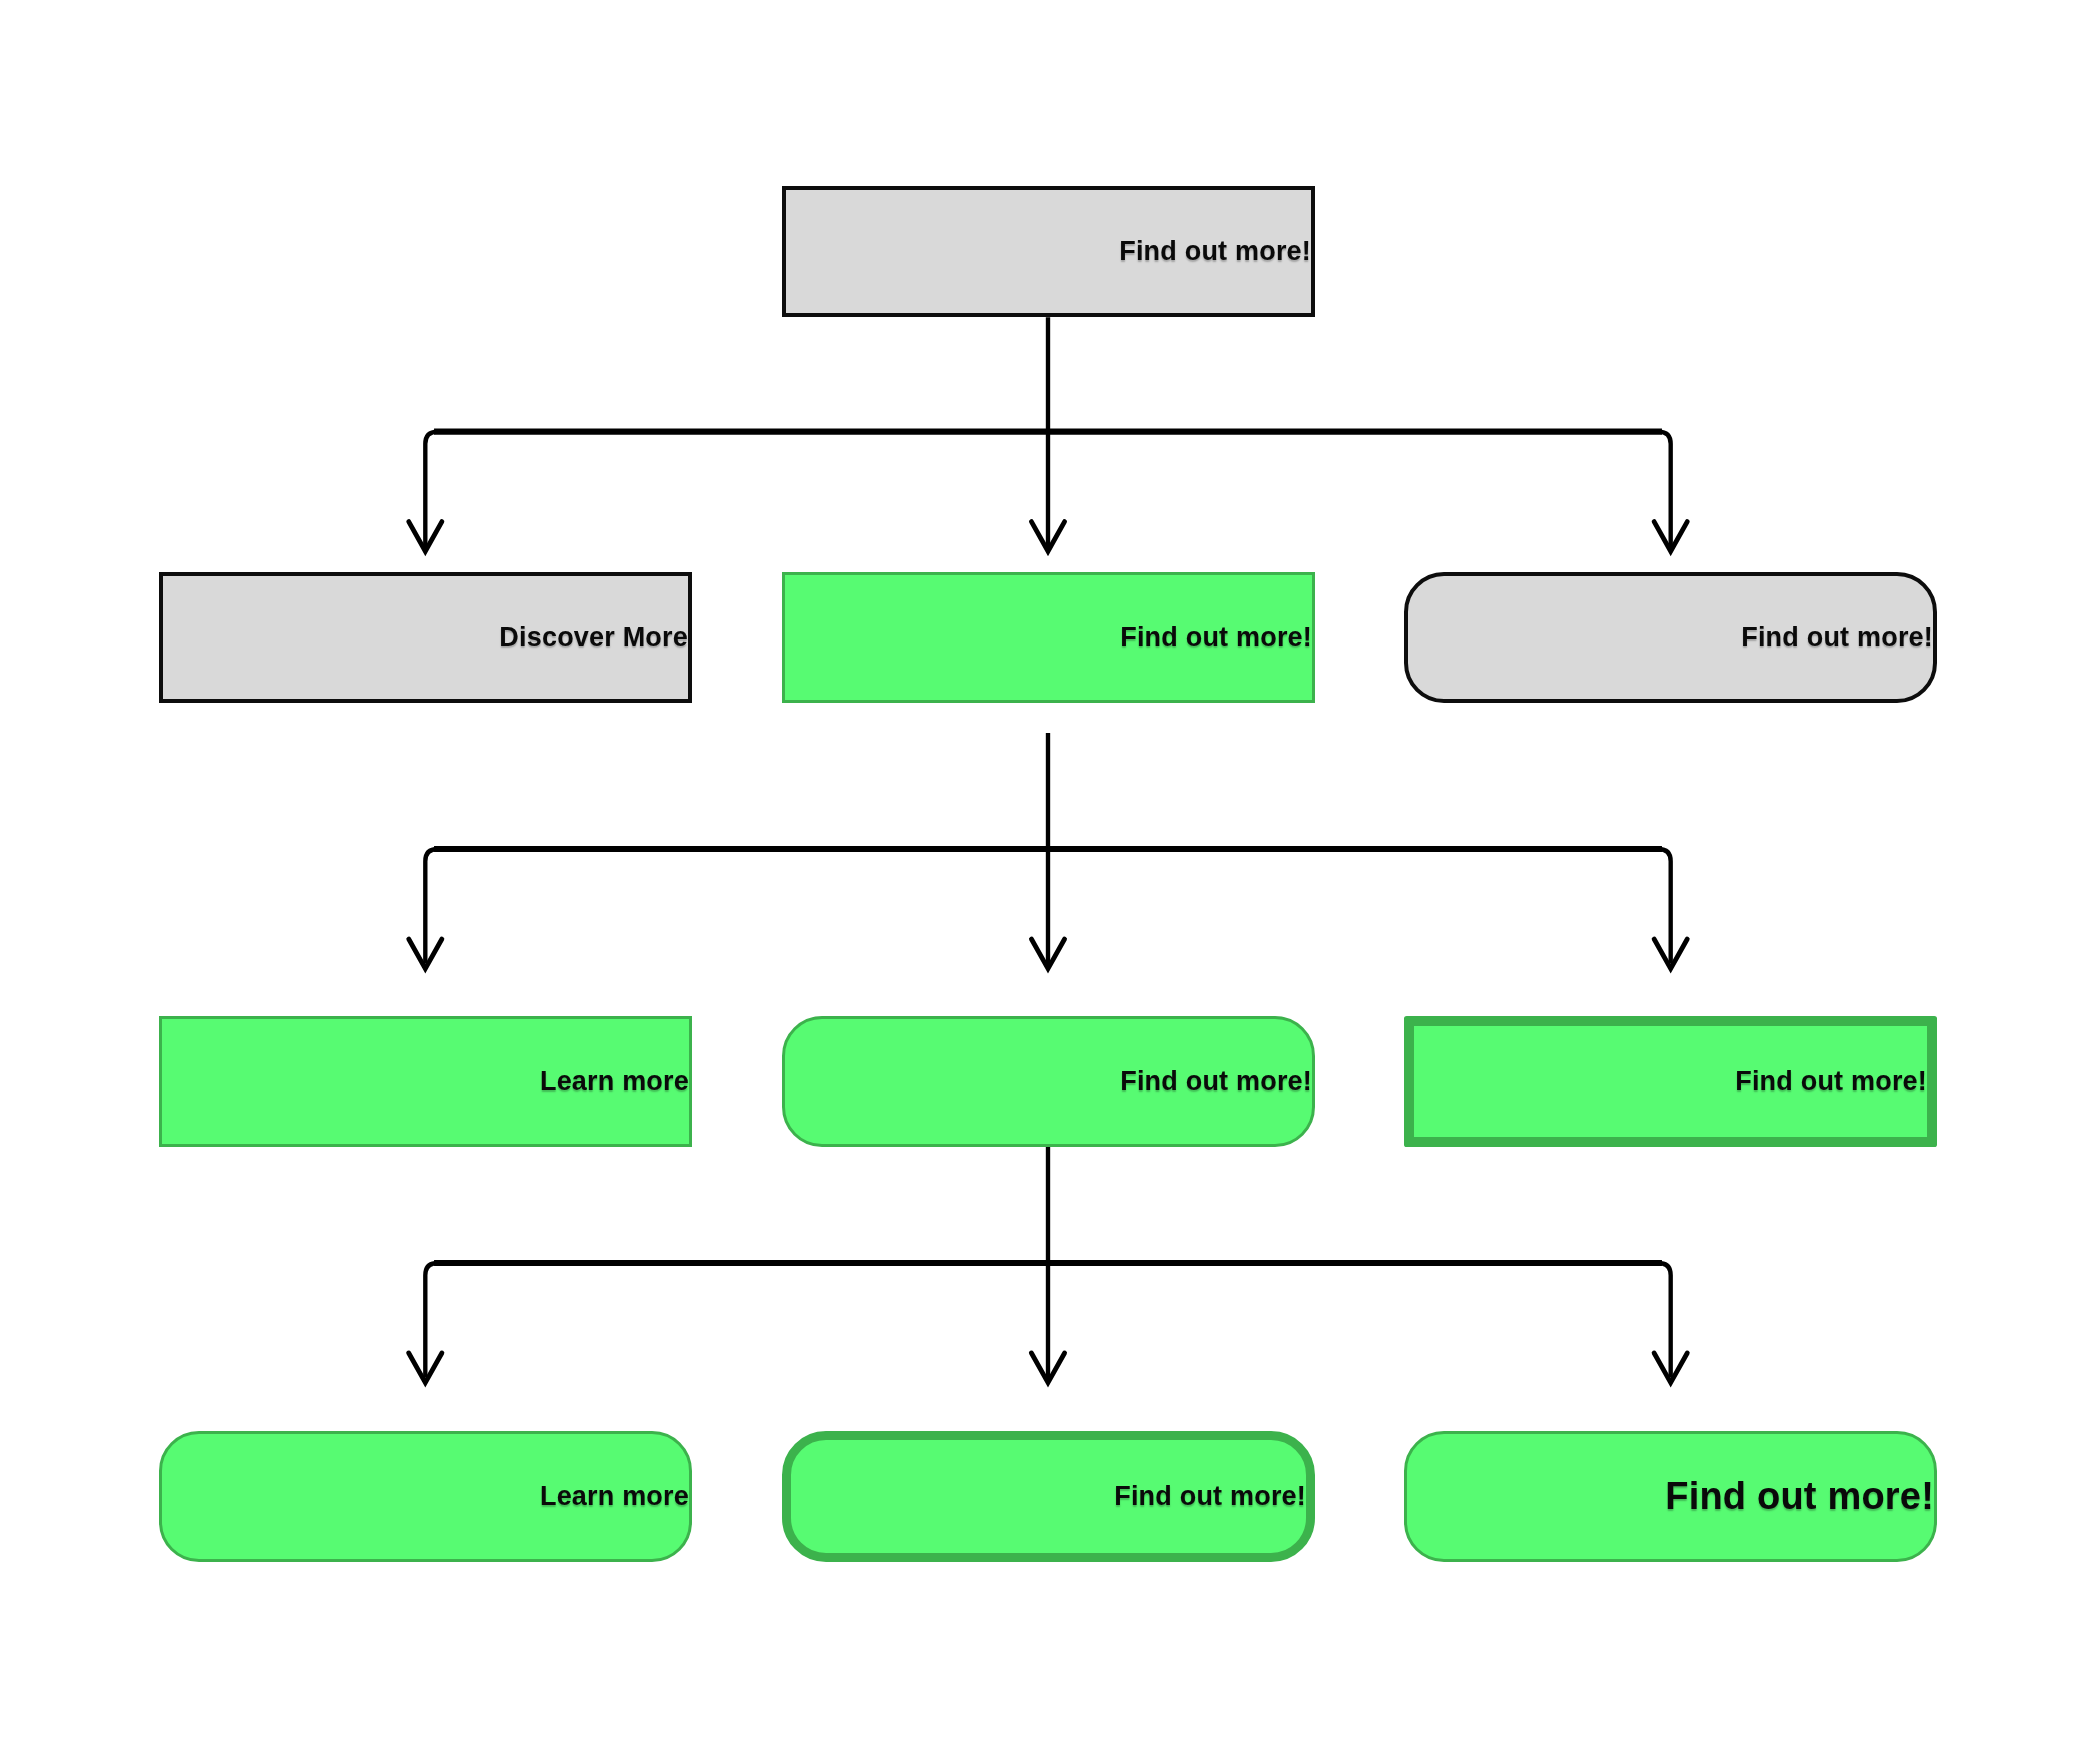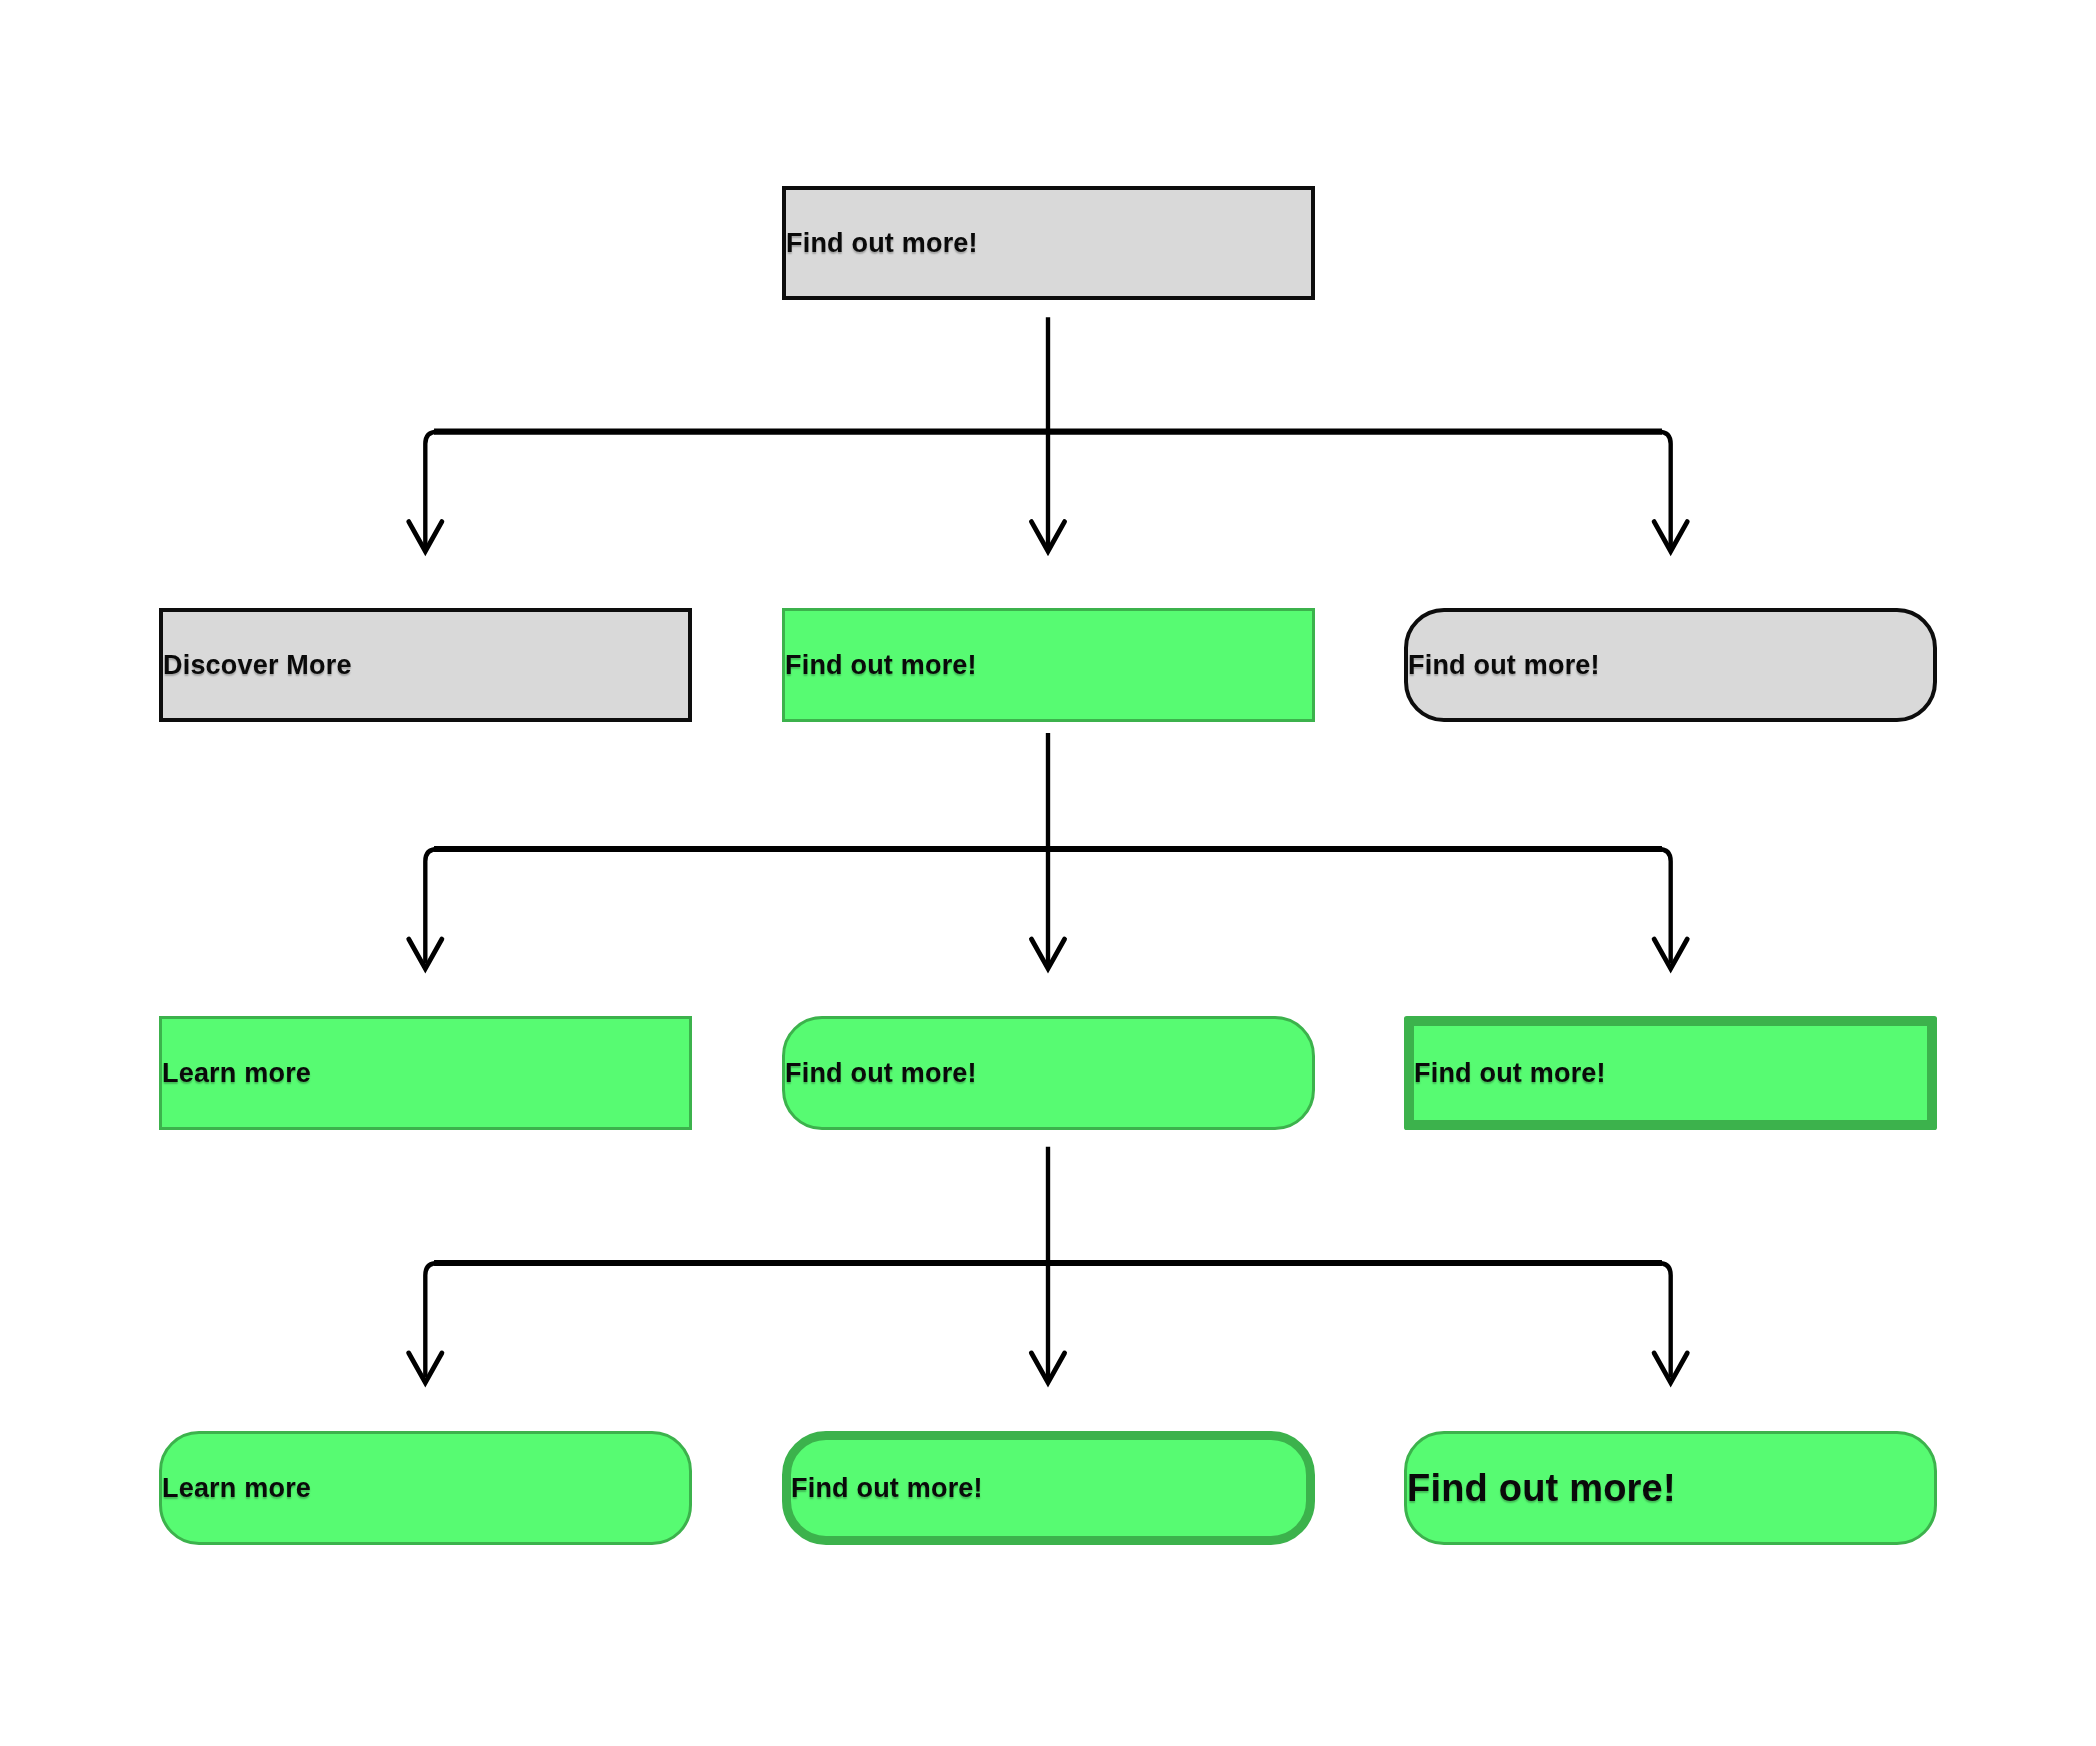--- a/index.html
+++ b/index.html
@@ -23,25 +23,25 @@
     stroke: var(--connector, #000000);
     fill: none;
   }
   .conn-line   { stroke-width: 5; }
   .conn-rail   { stroke-width: 7; }
   .conn-arrow  { stroke-width: 5.5; stroke-linecap: round; stroke-linejoin: miter; }
 
   .node {
     position: absolute;
     width: 533px;
-    height: 114px;
+    height: 131px;
     box-sizing: border-box;
     display: flex;
     align-items: center;
-    justify-content: flex-start;
+    justify-content: flex-end;
     text-align: center;
     cursor: pointer;
   }
   .node .node-label {
     font-weight: 700;
     font-size: 27px;
     color: var(--text, #0a0a0a);
     text-shadow: 0 1.7px 1.7px rgba(0,0,0,0.25);
     letter-spacing: 0.2px;
   }
@@ -52,21 +52,21 @@
 
   .rounded { border-radius: 40px; }
   .thick   { border-width: 10.5px; }
   .green.thick.rounded { border-width: 9.6px; border-radius: 44px; }
   .green.thick:not(.rounded) { border-radius: 2.6px; }
 
   .col-left  { left: 159px; }
   .col-mid   { left: 782px; }
   .col-right { left: 1404px; }
   .row-1 { top: 186px; }
-  .row-2 { top: 608px; }
+  .row-2 { top: 572px; }
   .row-3 { top: 1016px; }
   .row-4 { top: 1431px; }
 </style>
 </head>
 <body>
 
 <div class="canvas">
 
   <svg class="connectors" viewBox="0 0 2400 2000">
 

